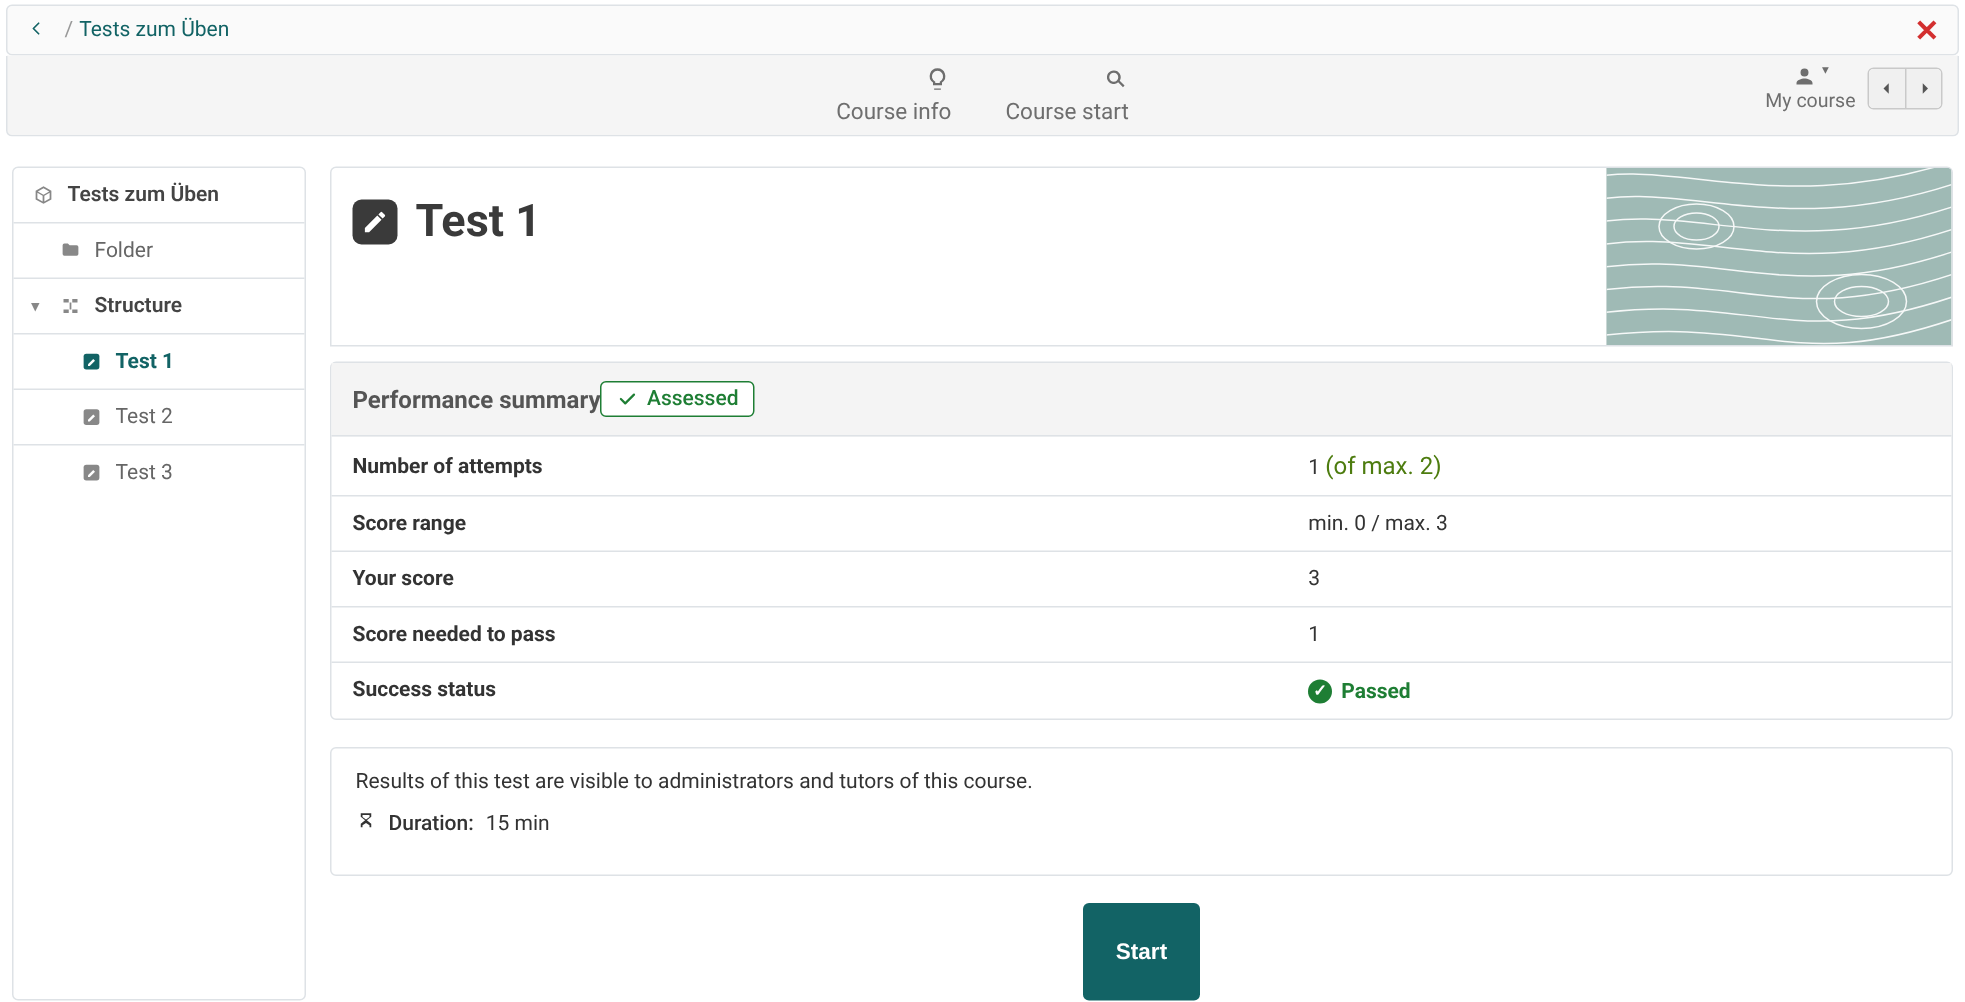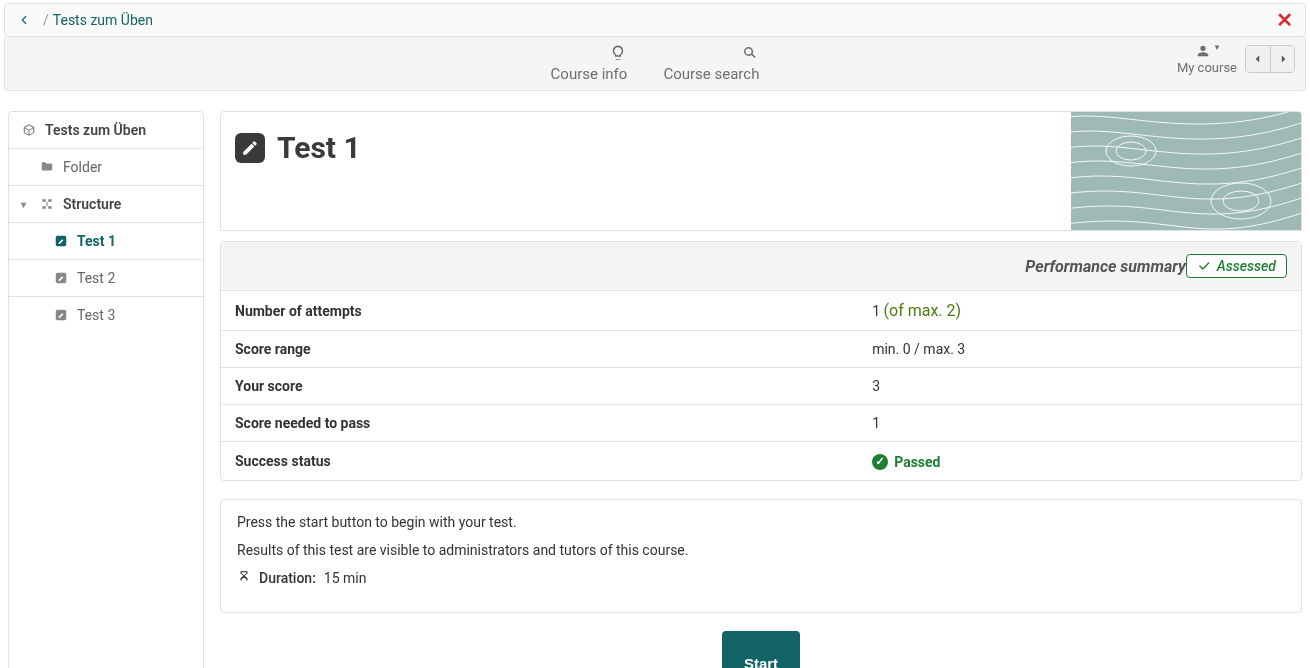--- a/index.html
+++ b/index.html
@@ -180,28 +180,27 @@
   .panel {
     border: 1px solid var(--border);
     border-top: none;
     background: #fff;
     border-radius: 0 0 4px 4px;
     margin-bottom: 18px;
   }
   .panel-header {
     display: flex;
     align-items: center;
-    justify-content: flex-end;
+    justify-content: flex-start;
     padding: 12px 14px;
     background: #f4f4f4;
     border-bottom: 1px solid var(--border);
     font-weight: 700;
     color: #555;
     font-size: 16px;
-    font-style: italic;
   }
   .badge-assessed {
     border: 1px solid var(--green);
     color: var(--green);
     background: #fff;
     border-radius: 4px;
     padding: 3px 10px;
     font-size: 14px;
     font-weight: 500;
     display: inline-flex;
@@ -278,21 +277,21 @@
           </svg>
       </span>
       <span>Course info</span>
     </div>
     <div class="tool-item">
       <span class="ticon">
         <svg class="i" viewBox="0 0 24 24">
             <path d="M10 4a6 6 0 1 0 3.9 10.5l4.3 4.3 1.4-1.4-4.3-4.3A6 6 0 0 0 10 4zm0 2a4 4 0 1 1 0 8 4 4 0 0 1 0-8z"></path>
           </svg>
       </span>
-      <span>Course search</span>
+      <span>Course start</span>
     </div>
   </div>
   <div class="toolbar-right">
     <div class="my-course">
       <span class="mcicon">
         <svg class="i" viewBox="0 0 24 24">
             <path d="M12 12a4 4 0 1 0-4-4 4 4 0 0 0 4 4zm0 2c-3 0-8 1.5-8 4.5V20h16v-1.5c0-3-5-4.5-8-4.5z"></path>
           </svg>
         <span style="font-size:9px; vertical-align:top;">▾</span>
       </span>
@@ -442,21 +441,20 @@
               <span class="circ-check">✓</span>
               <span>Passed</span>
             </span>
           </td>
         </tr>
       </tbody>
         </table>
     </div>
 
     <div class="infobox">
-      <p>Press the start button to begin with your test.</p>
       <p>Results of this test are visible to administrators and tutors of this course.</p>
       <p class="duration-line">
         <span>
           <svg class="i" viewBox="0 0 24 24">
               <path d="M6 2h12v4l-5 4 5 4v4H6v-4l5-4-5-4V2zm2 2v2.2L12 9l4-2.8V4H8zm0 14h8v-2.2L12 13l-4 2.8V18z"></path>
             </svg>
         </span>
         <span>Duration:</span>
         <span class="dur-val">15 min</span>
       </p>

